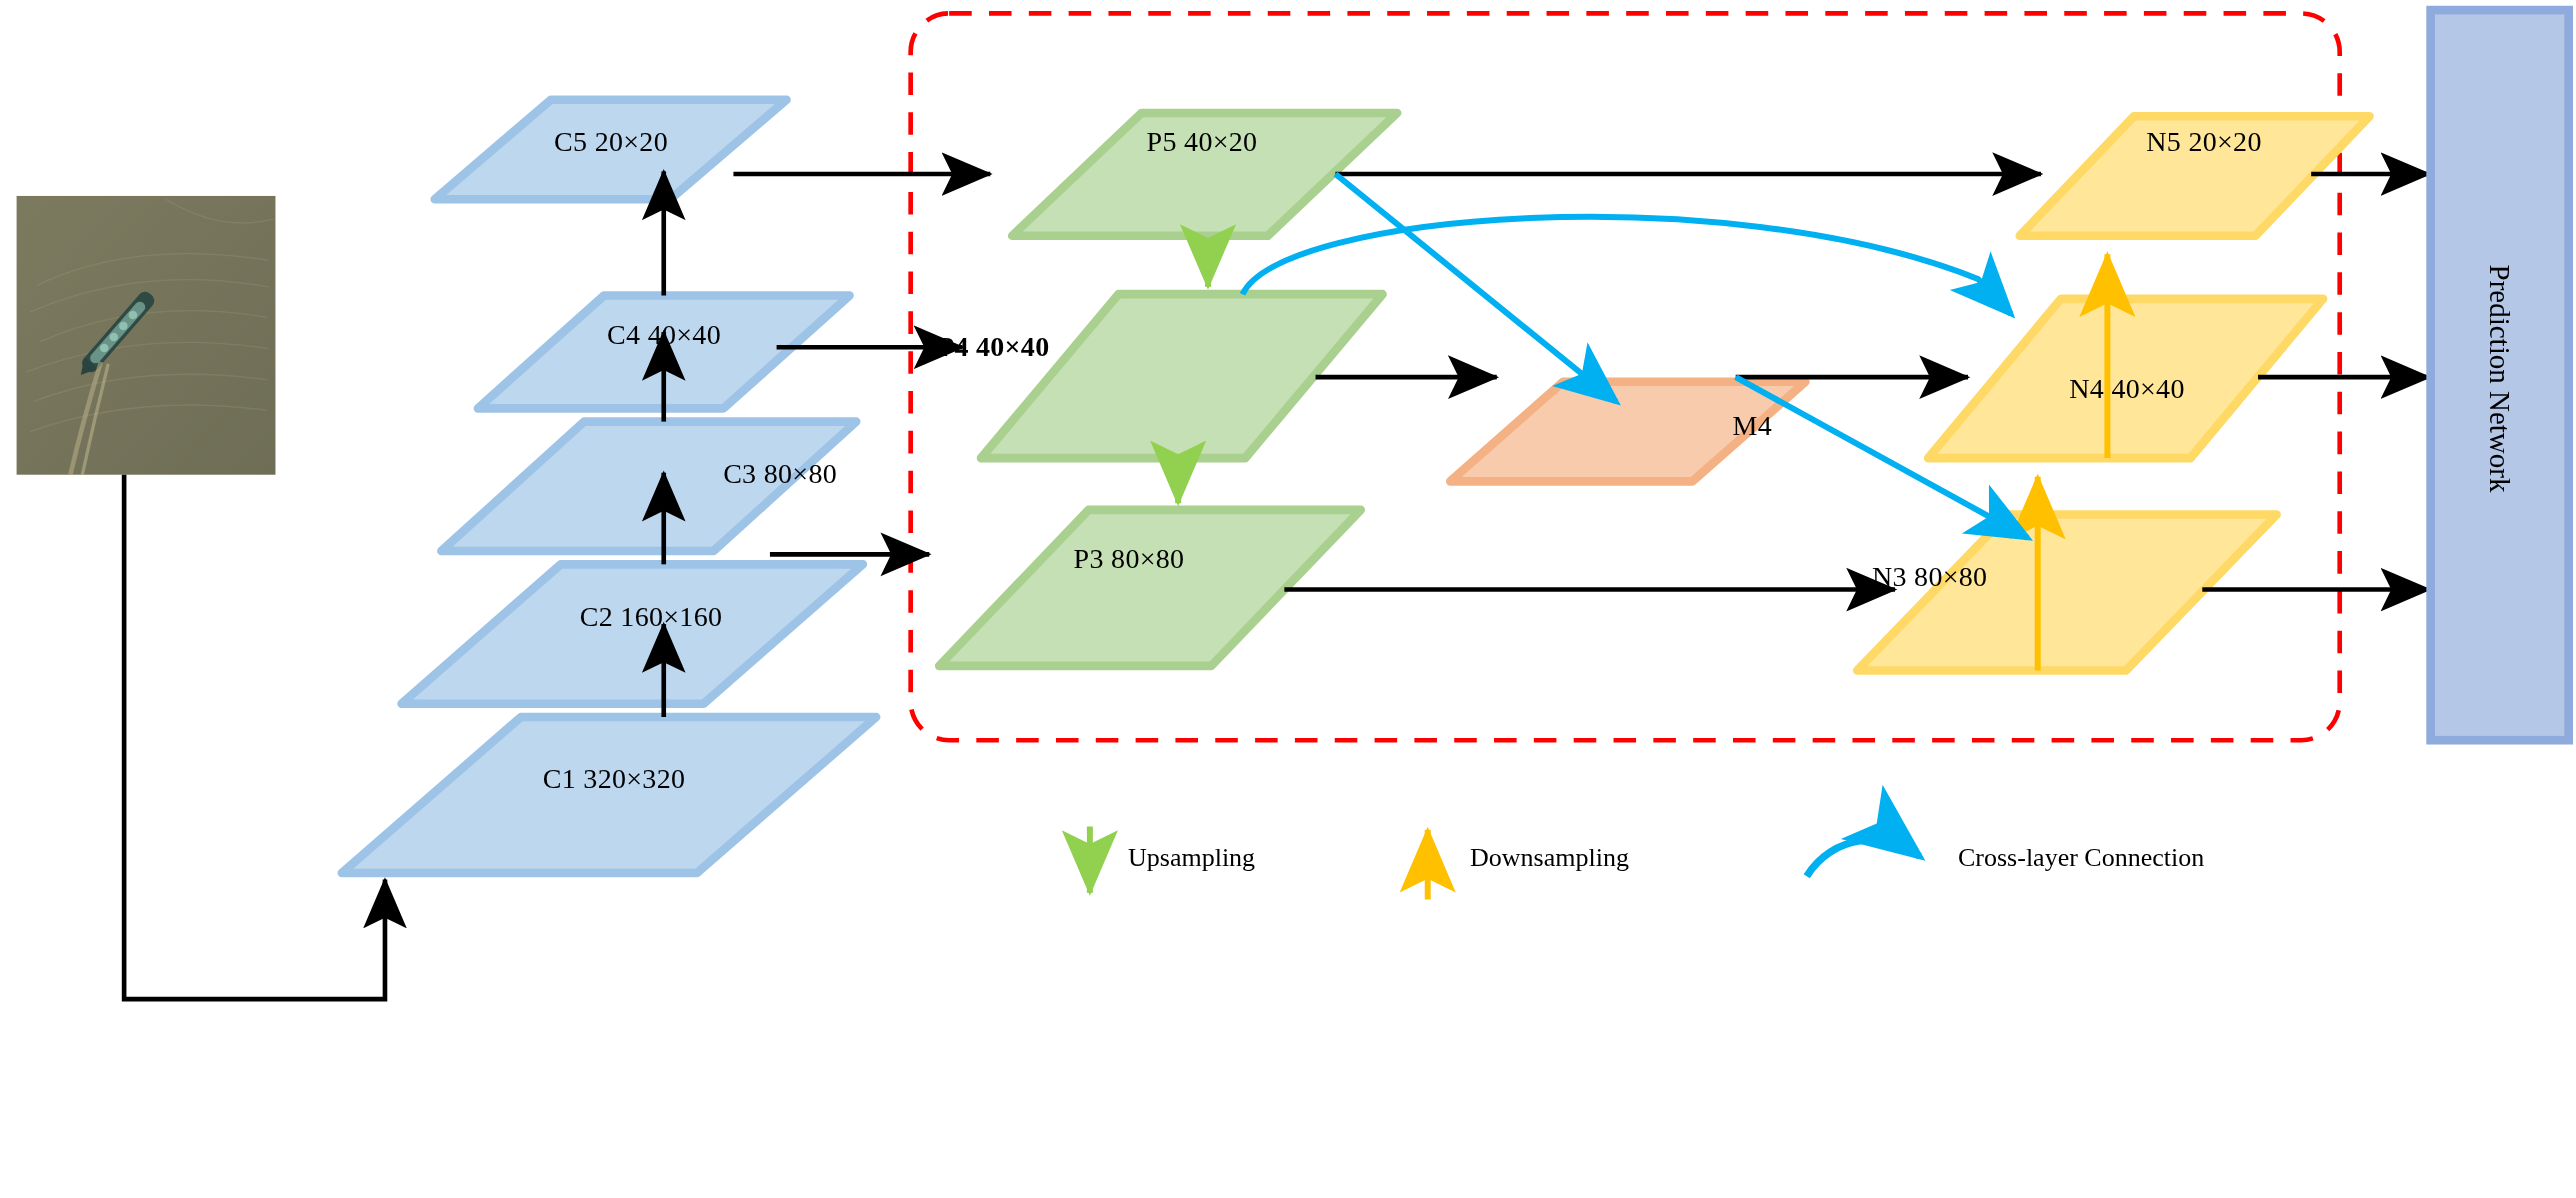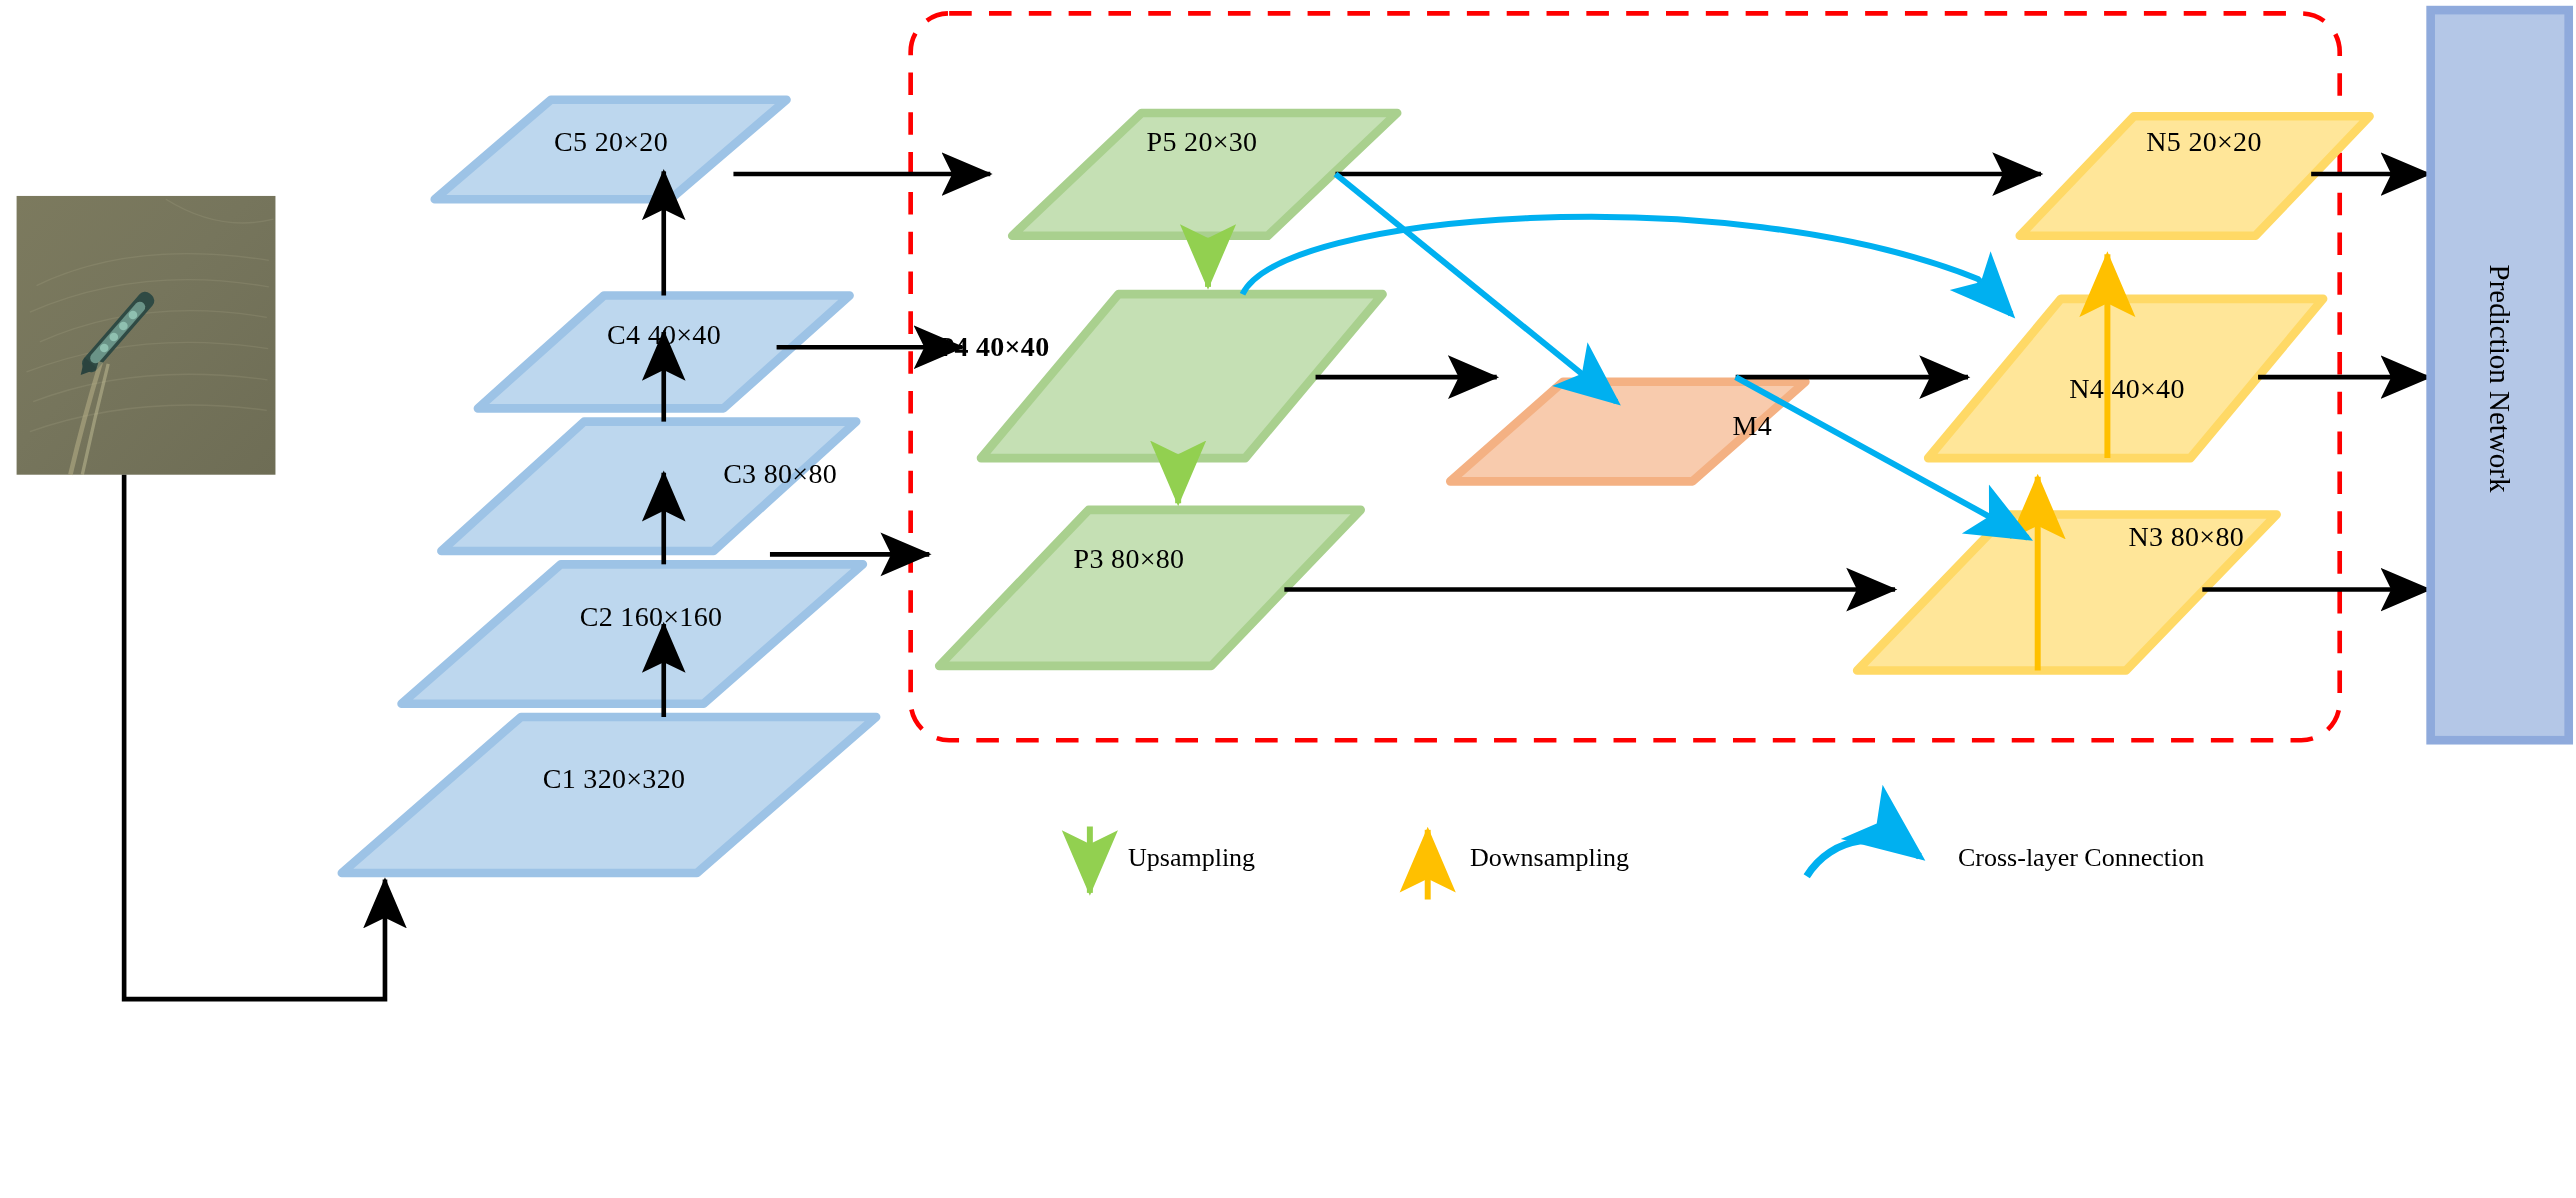--- a/index.html
+++ b/index.html
@@ -196,29 +196,29 @@
   </g>
 </svg>
 
 
 <div class="lbl node-lbl" style="left:425px;top:763px;width:378px;text-align:center;">C1  320×320</div>
 <div class="lbl node-lbl" style="left:465px;top:601px;width:372px;text-align:center;">C2  160×160</div>
 <div class="lbl node-lbl" style="left:465px;top:458px;width:372px;text-align:right;">C3  80×80</div>
 <div class="lbl node-lbl" style="left:478px;top:319px;width:372px;text-align:center;">C4  40×40</div>
 <div class="lbl node-lbl" style="left:425px;top:126px;width:372px;text-align:center;">C5  20×20</div>
 
-<div class="lbl node-lbl" style="left:1016px;top:126px;width:372px;text-align:center;">P5  20×30</div>
+<div class="lbl node-lbl" style="left:1016px;top:126px;width:372px;text-align:center;">P5  40×20</div>
 <div class="lbl node-lbl" style="left:937px;top:331px;width:372px;font-weight:bold;">P4  40×40</div>
 <div class="lbl node-lbl" style="left:943px;top:543px;width:372px;text-align:center;">P3  80×80</div>
 
 <div class="lbl node-lbl" style="left:1520px;top:410px;width:252px;text-align:right;">M4</div>
 
 <div class="lbl node-lbl" style="left:2018px;top:126px;width:372px;text-align:center;">N5  20×20</div>
 <div class="lbl node-lbl" style="left:1941px;top:331px;width:372px;text-align:center;margin-top:42px;">N4  40×40</div>
-<div class="lbl node-lbl" style="left:1872px;top:521px;width:372px;text-align:right;">N3  80×80</div>
+<div class="lbl node-lbl" style="left:1872px;top:561px;width:372px;text-align:left;">N3  80×80</div>
 
 <div class="lbl pred-lbl" style="left:2367px;top:362px;width:265px;text-align:center;transform:rotate(90deg);">Prediction Network</div>
 
 <div class="lbl legend-lbl" style="left:1128px;top:843px;">Upsampling</div>
 <div class="lbl legend-lbl" style="left:1470px;top:843px;">Downsampling</div>
 <div class="lbl legend-lbl" style="left:1958px;top:843px;">Cross-layer Connection</div>
 
 </div>
 
 

